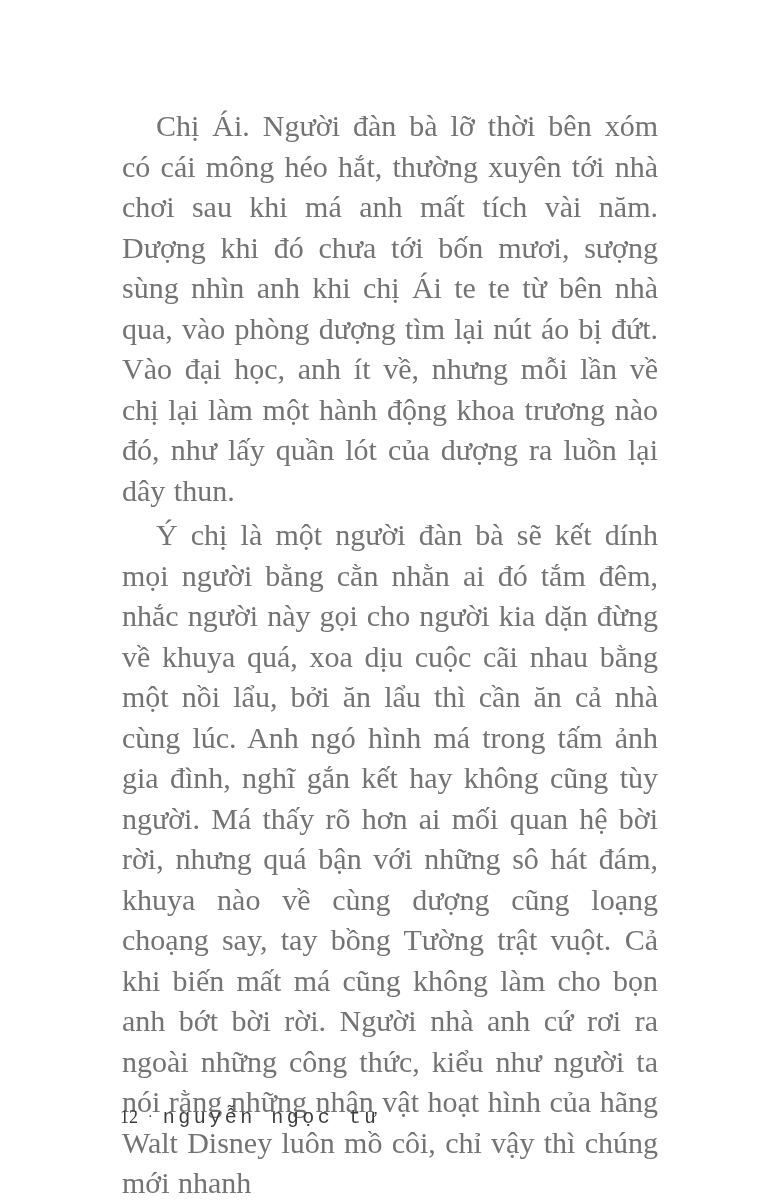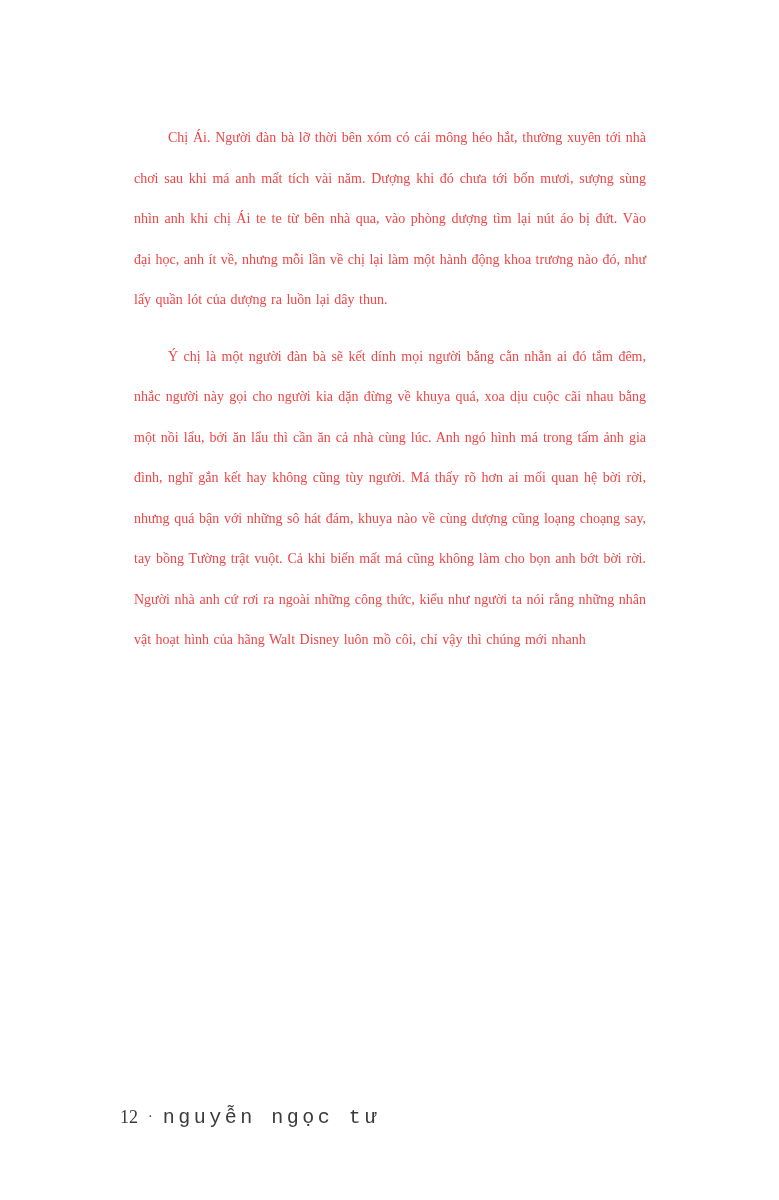--- a/index.html
+++ b/index.html
@@ -23,26 +23,26 @@
     height: 1200px;
     background: #ffffff;
   }
   .text-block {
     position: absolute;
     top: 102px;
     left: 118px;
     width: 544px;
   }
   .text-block p {
-    margin: 16px;
-    font-size: 14px;
+    margin: 4px;
+    font-size: 30px;
     line-height: 40.5px;
     text-align: justify;
     text-indent: 34px;
-    color: #ef4444;
+    color: #737373;
     word-spacing: 1px;
   }
   .footer {
     position: absolute;
     left: 120px;
     top: 1106px;
     display: flex;
     align-items: baseline;
     gap: 10px;
     color: #3a3a3a;

